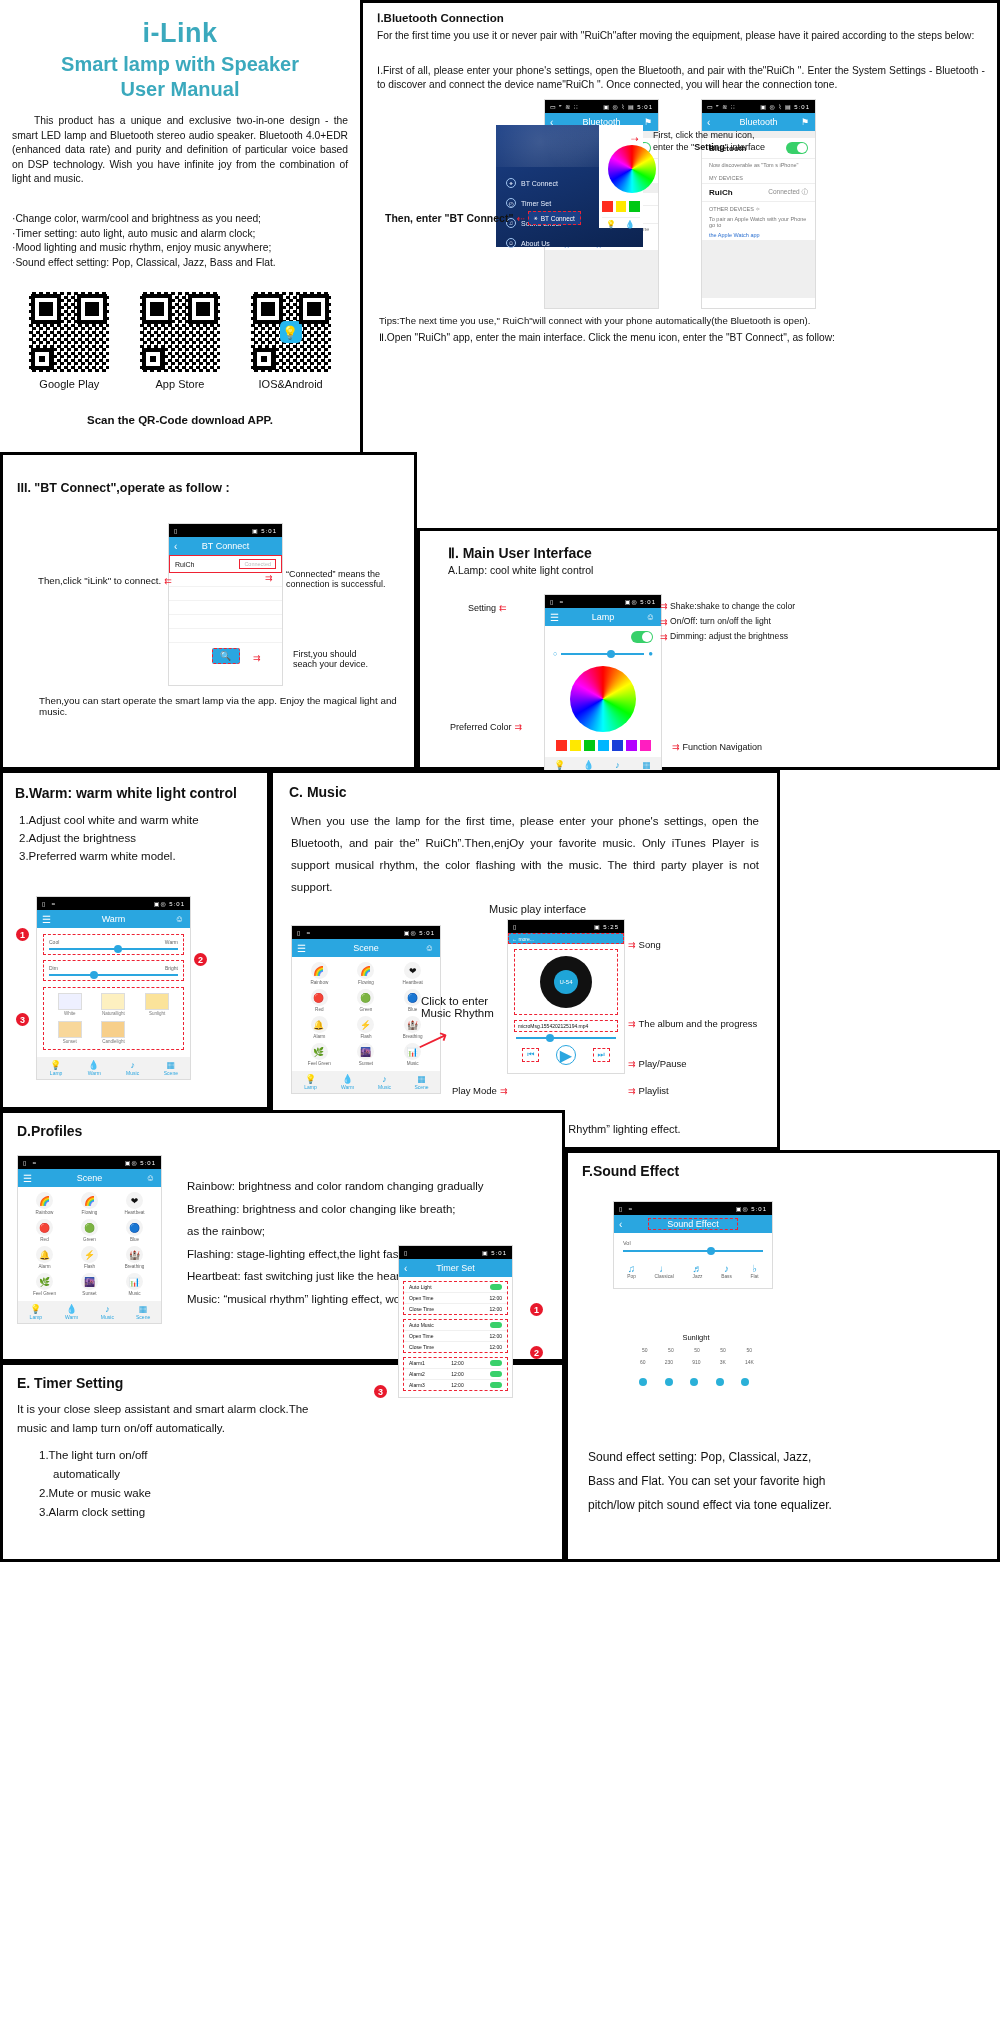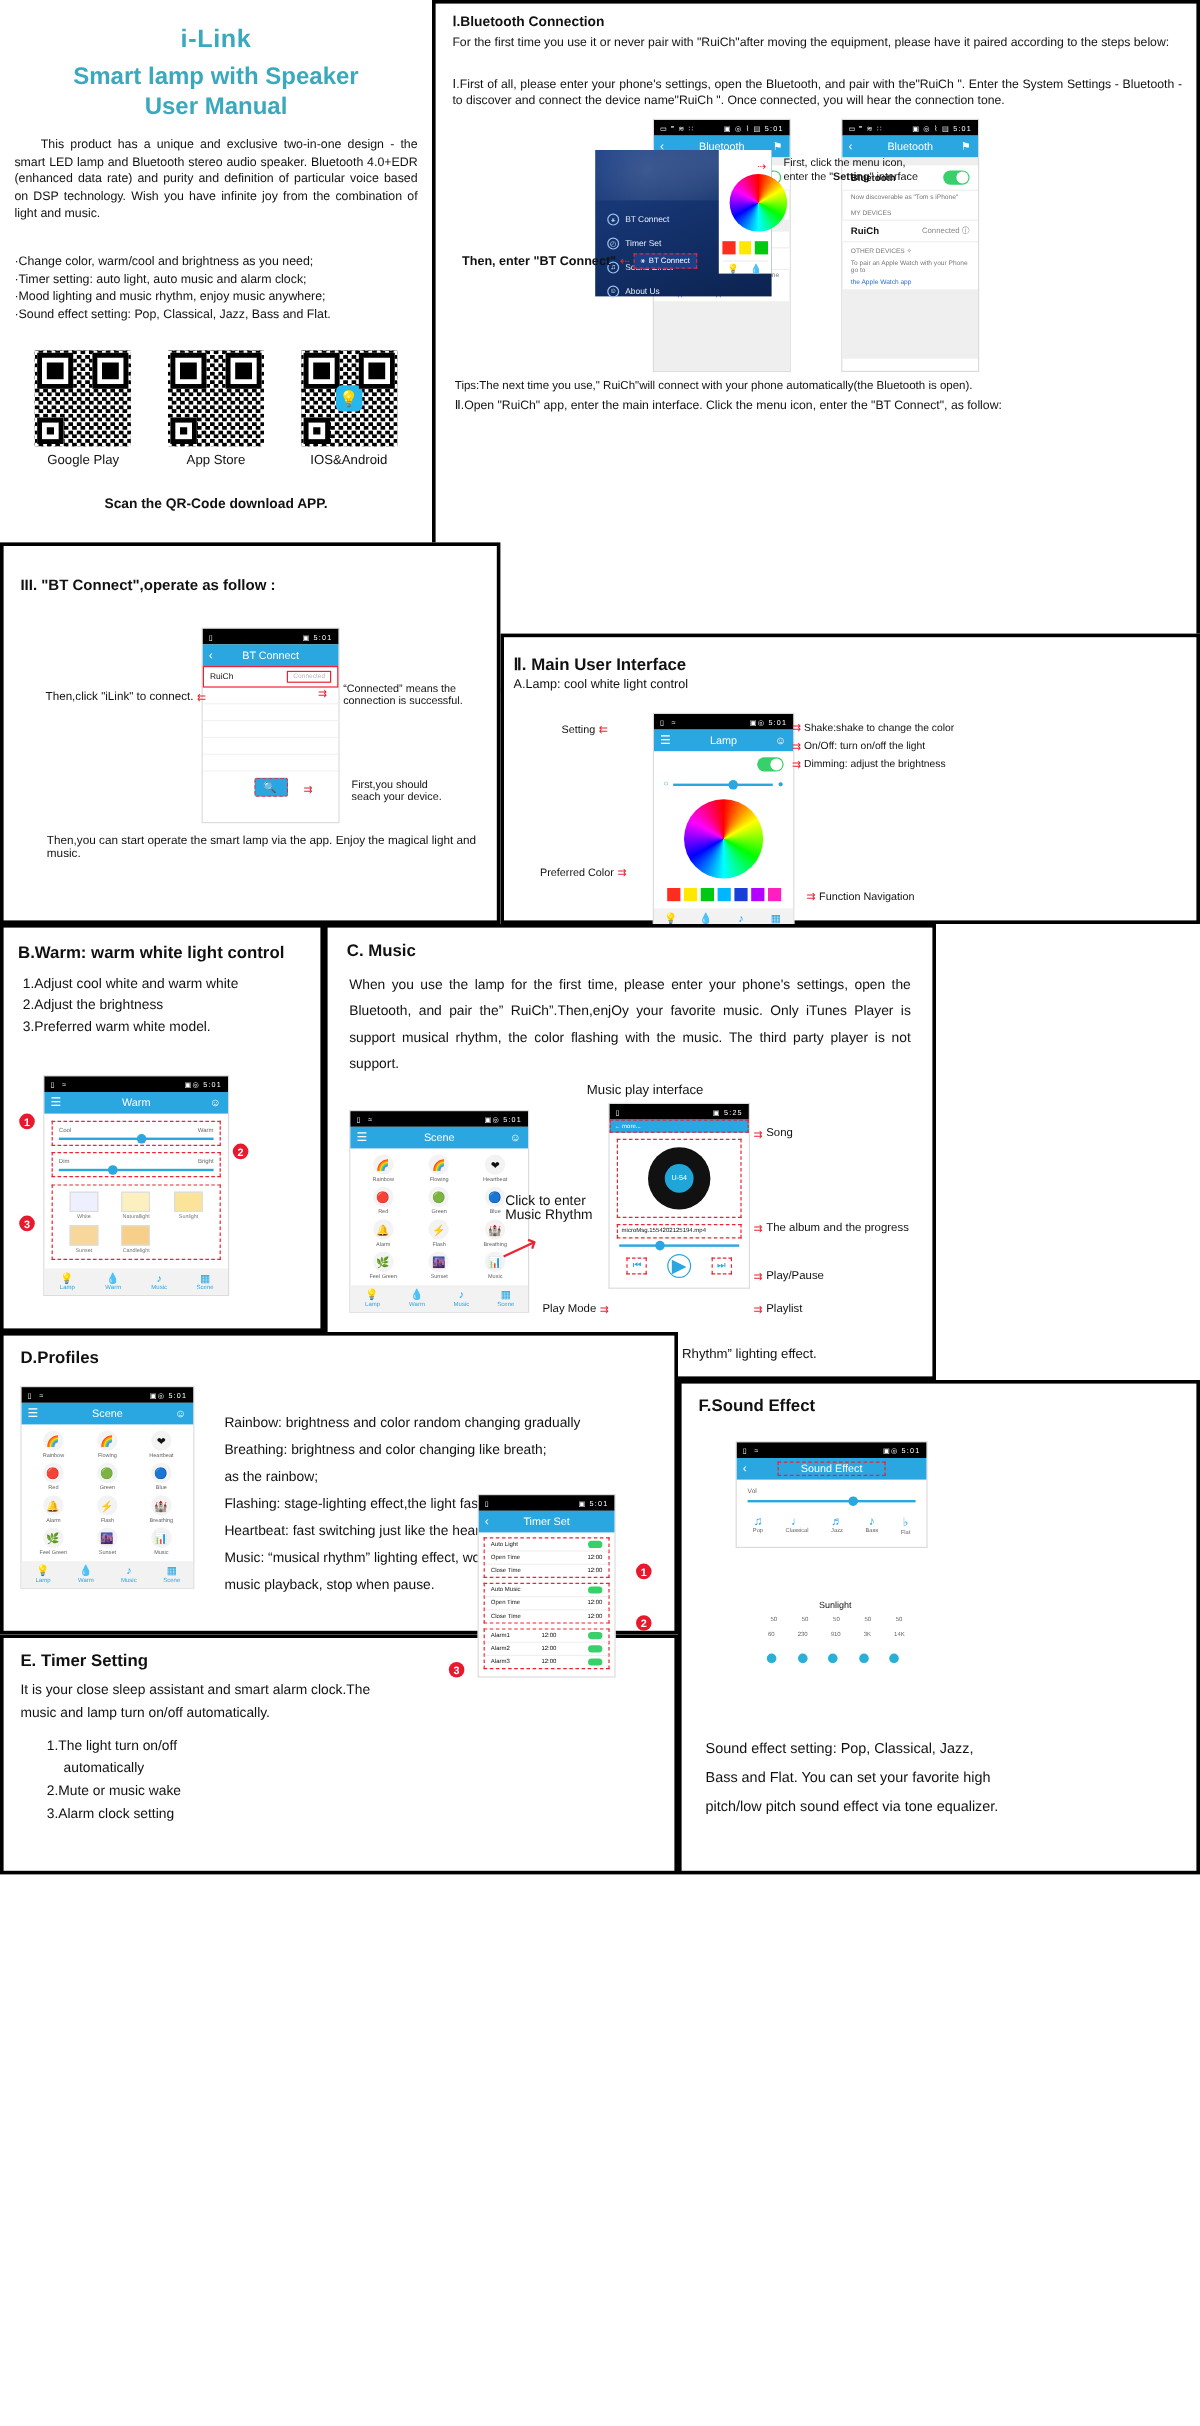--- a/index.html
+++ b/index.html
@@ -9,21 +9,21 @@
     font-family:"Liberation Sans", sans-serif;
     color:#111;
     overflow:hidden;
   }
   .panel { position:absolute; border:3px solid #000; background:#fff; }
   .noborder { border:none; }
 
   
   #cover { left:0; top:0; width:360px; height:452px; border:none; }
   .brand { text-align:center; color:#3ba9bd; font-weight:bold; }
-  .brand .l1 { font-size:21px; letter-spacing:0.5px; line-height:38px;}
+  .brand .l1 { font-size:27px; letter-spacing:0.5px; line-height:38px;}
   .brand .l2 { font-size:20px; line-height:25px;}
   .brand .l3 { font-size:20px; line-height:25px;}
   .intro { font-size:10.3px; line-height:14.6px; text-align:justify; padding:0 12px; margin-top:12px; text-indent:22px;}
   .bullets { font-size:10.3px; line-height:14.6px; padding:0 12px; margin-top:25px;}
   .bullets div { text-align:justify; }
   .qrrow { display:flex; justify-content:space-around; margin-top:22px; padding:0 14px; }
   .qrbox { text-align:center; }
   .qr { width:80px; height:80px; background:
       repeating-conic-gradient(#000 0% 25%, #fff 0% 50%) 0 0/7px 7px,
       repeating-conic-gradient(#000 0% 25%, #fff 0% 50%) 3px 4px/5px 5px;
@@ -315,21 +315,21 @@
   <div style="position:absolute; left:290px; top:194px;">
     <div style="font-size:9px">First,you should</div>
     <div style="font-size:9px">seach your device.</div>
   </div>
   <div style="position:absolute; left:250px; top:198px; color:#e23; font-size:9px;">⇉</div>
 
   <div style="position:absolute; left:36px; top:240px; font-size:9.8px;">Then,you can start operate the smart lamp via the app. Enjoy the magical light and music.</div>
 </div>
 
 <div class="panel" id="sec2">
-  <div style="padding:14px 0 0 8px">
+  <div style="padding:14px 0 0 28px">
     <div class="secTitle">Ⅱ. Main User Interface</div>
     <div style="font-size:10.5px;margin-top:3px">A.Lamp: cool white light control</div>
   </div>
 
   <div style="position:absolute; left:124px; top:63px; width:118px;" class="phone">
     <div class="statbar">
         <span>▯ ‭ ≈</span>
         <span>▣◎ 5:01</span>
       </div>
     <div class="navbar">
@@ -665,21 +665,20 @@
     </div>
   </div>
 
   <div style="position:absolute; left:184px; top:62px; width:380px; font-size:11.5px; line-height:22.5px">
     <div>Rainbow: brightness and color random changing gradually</div>
     <div>Breathing: brightness and color changing like breath;</div>
     <div>as the rainbow;</div>
     <div>Flashing: stage-lighting effect,the light fast switching;</div>
     <div>Heartbeat: fast switching just like the heartbeat;;</div>
     <div>Music: “musical rhythm” lighting effect, working when</div>
-    <div>music playback, stop when pause.</div>
   </div>
 </div>
 
 <div class="panel" id="secE">
   <div style="padding:10px 0 0 14px" class="secTitle">E. Timer Setting</div>
   <div style="padding:9px 0 0 14px; width:330px; font-size:11.5px; line-height:19px">It is your close sleep assistant and smart alarm clock.The music and lamp turn on/off automatically.</div>
   <div style="padding:8px 0 0 36px; font-size:11.5px; line-height:19px">
     <div>1.The light turn on/off</div>
     <div style="padding-left:14px">automatically</div>
     <div>2.Mute or music wake</div>

